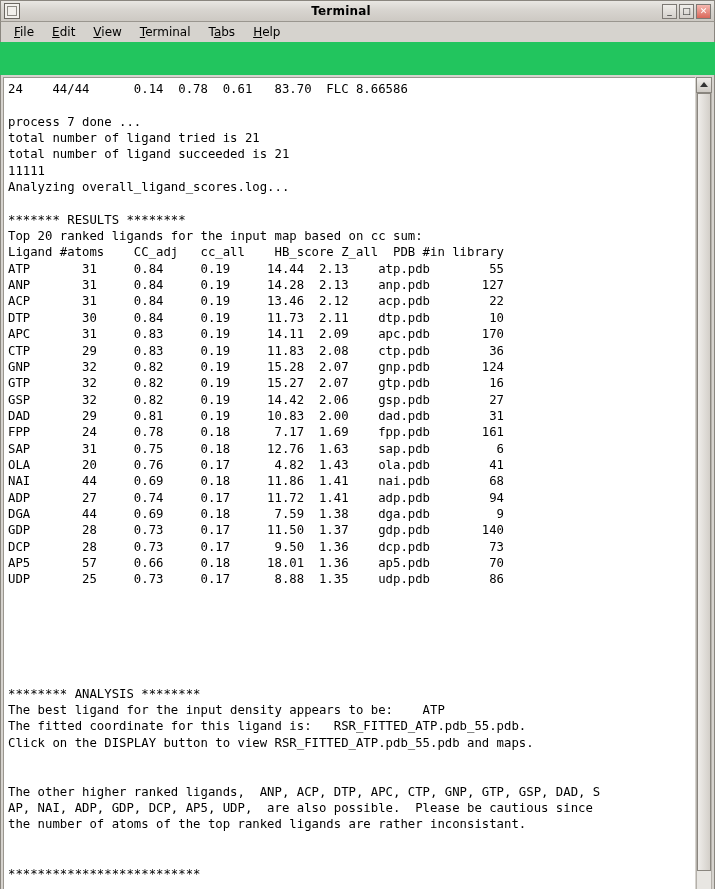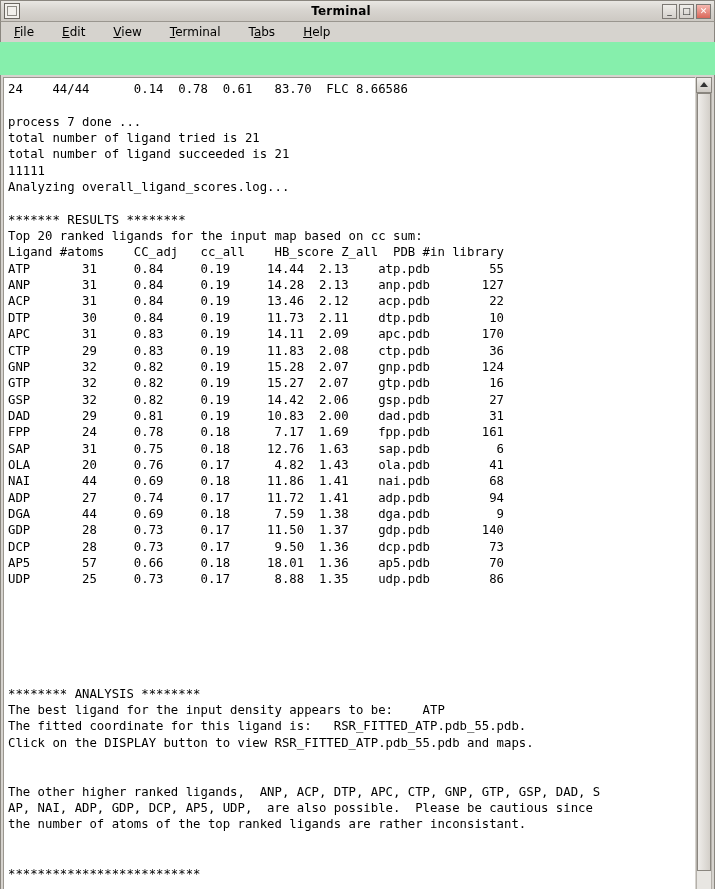--- a/index.html
+++ b/index.html
@@ -5,21 +5,21 @@
   html, body {
     margin: 0;
     padding: 0;
     background: #d6d3ce;
     font-family: "DejaVu Sans", sans-serif;
   }
   #app {
     width: 715px;
     height: 889px;
     position: relative;
-    background: #86efac;
+    background: #22c55e;
     box-sizing: border-box;
     overflow: hidden;
   }
 
   
   .titlebar {
     height: 22px;
     background: linear-gradient(to bottom, #e9e7e3 0%, #d8d5d0 45%, #cdc9c3 100%);
     border: 1px solid #8a867f;
     border-bottom: 1px solid #9a968f;
@@ -78,21 +78,21 @@
   
   .menubar {
     height: 20px;
     background: #d6d3ce;
     border-left: 1px solid #8a867f;
     border-right: 1px solid #8a867f;
     display: flex;
     align-items: center;
     padding-left: 6px;
     box-sizing: border-box;
-    gap: 14px;
+    gap: 4px;
   }
   .menu-item {
     font-size: 12px;
     color: #000;
     padding: 1px 7px;
     font-family: "DejaVu Sans", sans-serif;
     cursor: default;
   }
   .menu-item u { text-decoration: underline; }
 

